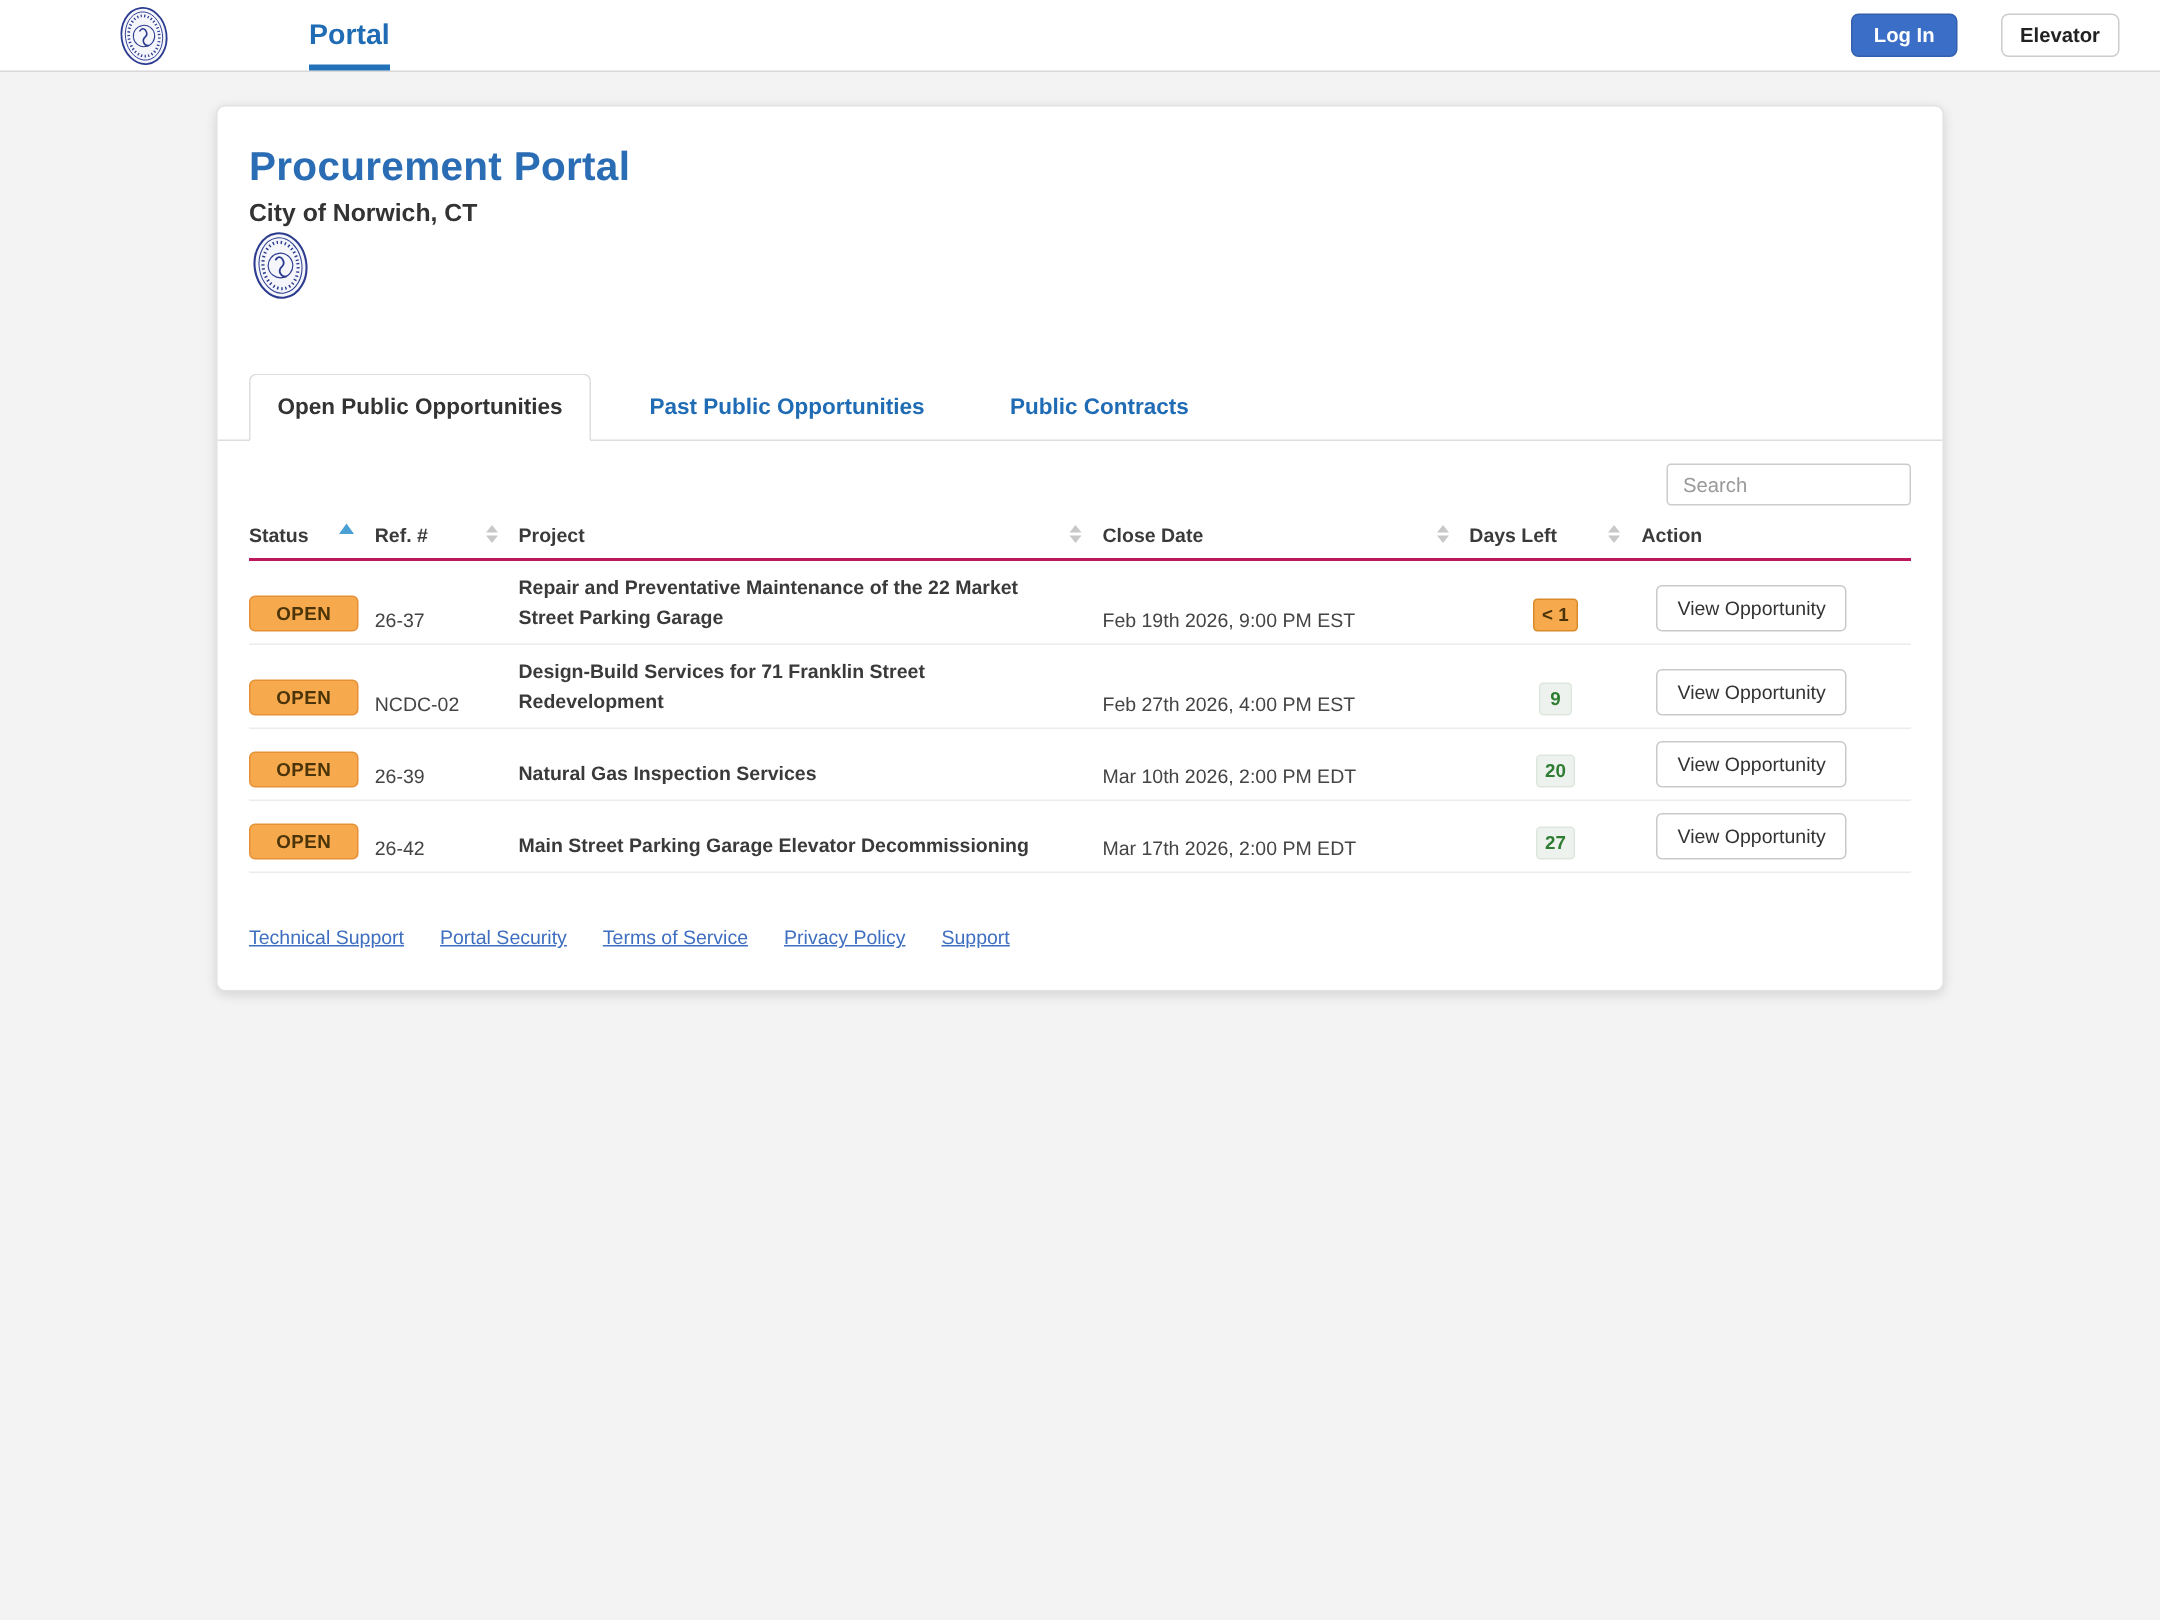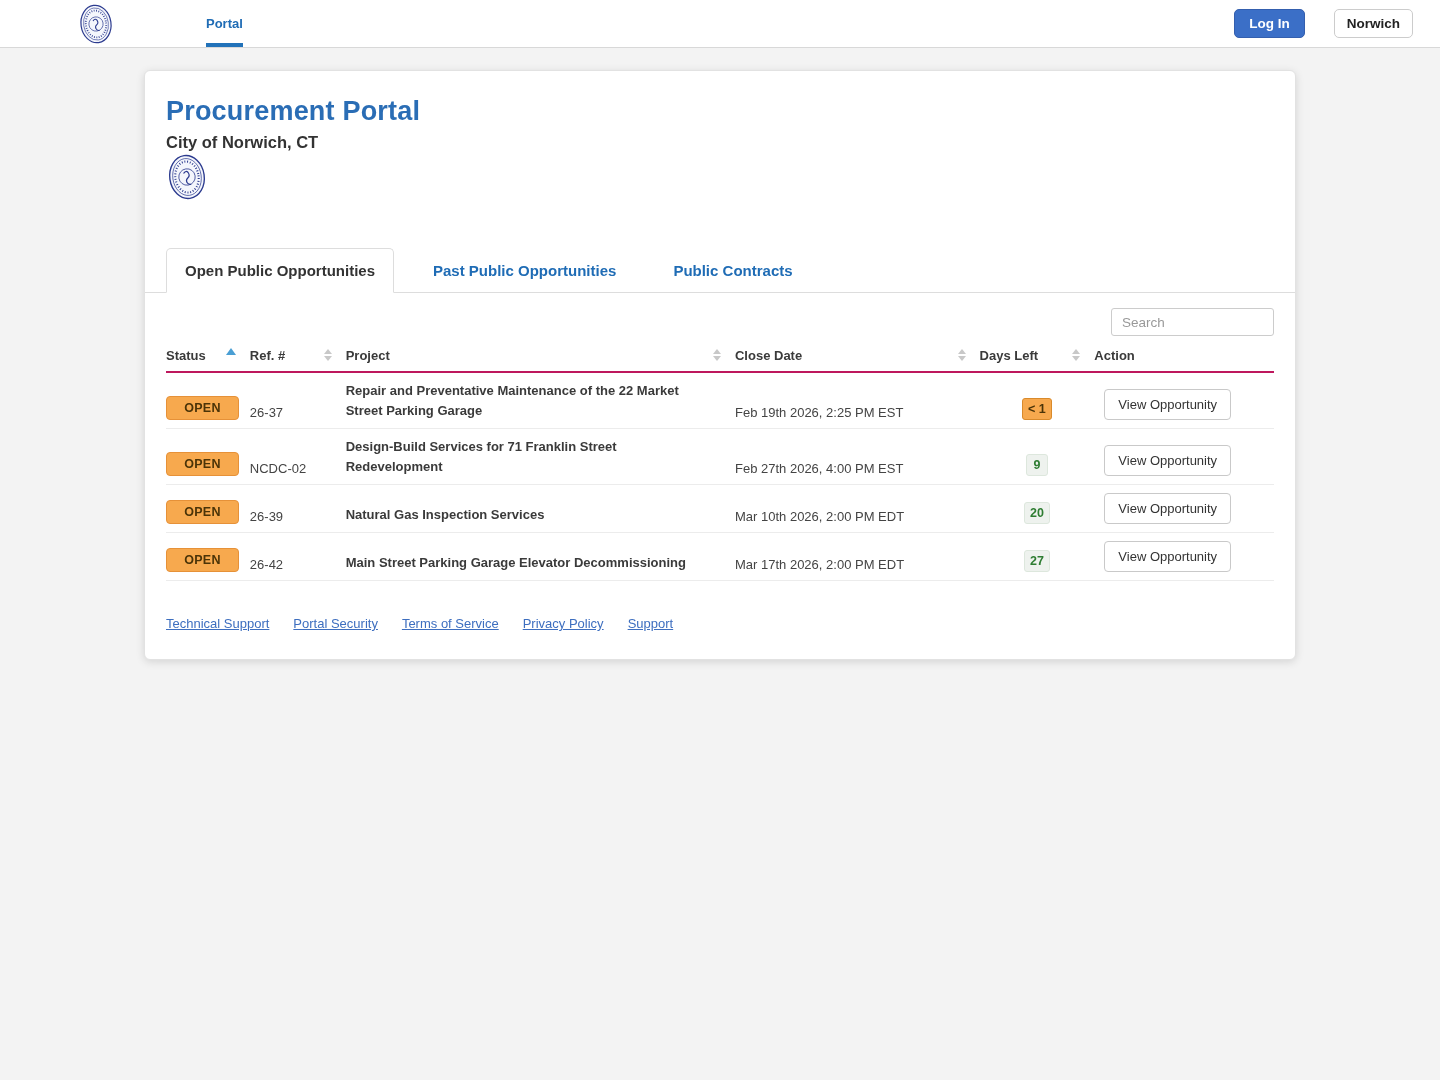--- a/index.html
+++ b/index.html
@@ -13,21 +13,21 @@
   
   .topnav {
     height: 48px; background: #ffffff;
     border-bottom: 1px solid #d8d8d8;
     display: flex; align-items: center;
   }
   .nav-logo { margin-left: 78px; display: flex; align-items: center; }
   .nav-portal {
     margin-left: 92px; position: relative; height: 48px;
     display: flex; align-items: center;
-    color: #1f6cb5; font-weight: bold; font-size: 13px; cursor: pointer;
+    color: #1f6cb5; font-weight: bold; font-size: 19px; cursor: pointer;
     text-decoration: none;
   }
   .nav-underline {
     position: absolute; left: 0; right: 0; bottom: 1px; height: 4px;
     background: #2272b9;
   }
   .nav-actions { margin-left: auto; margin-right: 27px; display: flex; gap: 29px; }
   .btn-login {
     background: #3b6fc7; color: #fff; border: 1px solid #345fae;
     border-radius: 5px; padding: 6px 14px; font-size: 13.5px; font-weight: bold;
@@ -151,21 +151,21 @@
         <path d="M21 24 q3 -3 5 0 q2 4 -1 6 q-3 2 -2 5 q1 3 4 3" stroke-width="1.4" stroke-linecap="round"></path>
       </g>
     </svg>
   </span>
   <a class="nav-portal">
     <span>Portal</span>
     <span class="nav-underline"></span>
   </a>
   <div class="nav-actions">
     <button class="btn-login">Log In</button>
-    <button class="btn-register">Norwich</button>
+    <button class="btn-register">Elevator</button>
   </div>
 </header>
 
 <main class="card">
 
   <div class="card-header">
     <div>
       <h1 class="title">Procurement Portal</h1>
       <div class="subtitle">City of Norwich, CT</div>
     </div>
@@ -234,21 +234,21 @@
 
   </div>
       </div>
     <div>
         <div class="tr">
     <div class="td-status">
       <span class="badge-open">OPEN</span>
     </div>
     <div class="td-ref">26-37</div>
     <div class="td-project">Repair and Preventative Maintenance of the 22 Market Street Parking Garage</div>
-    <div class="td-date">Feb 19th 2026, 2:25 PM EST</div>
+    <div class="td-date">Feb 19th 2026, 9:00 PM EST</div>
     <div class="td-days">
       <span class="badge-days warn">&lt; 1</span>
     </div>
     <div class="td-action">
       <button class="btn-view">View Opportunity</button>
     </div>
   </div>
         <div class="tr">
     <div class="td-status">
       <span class="badge-open">OPEN</span>

